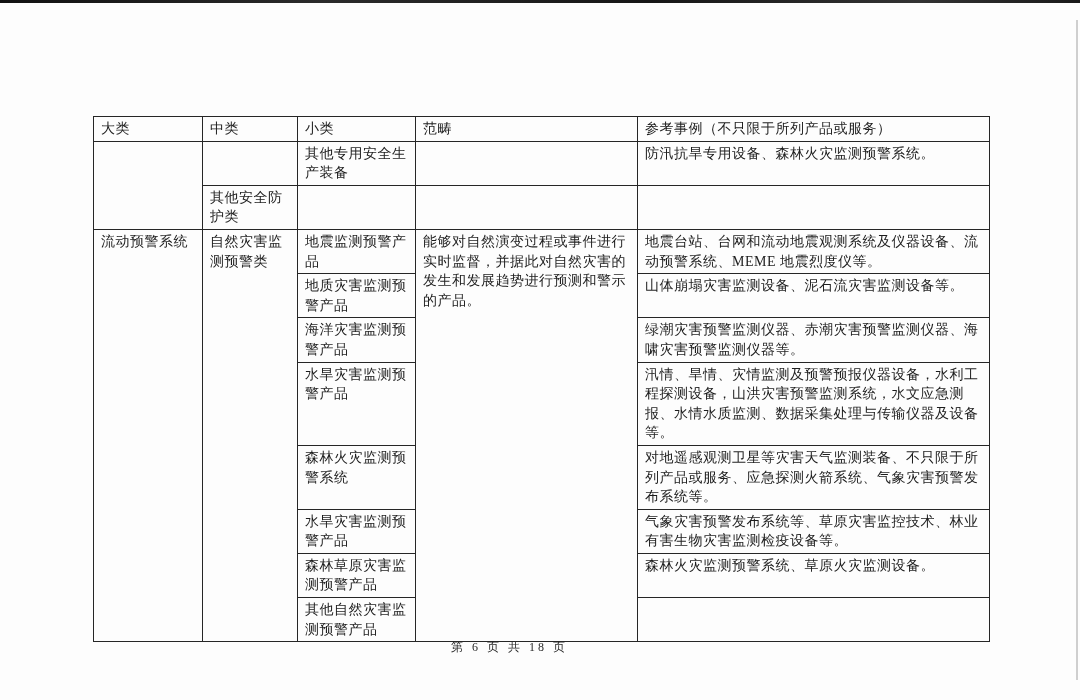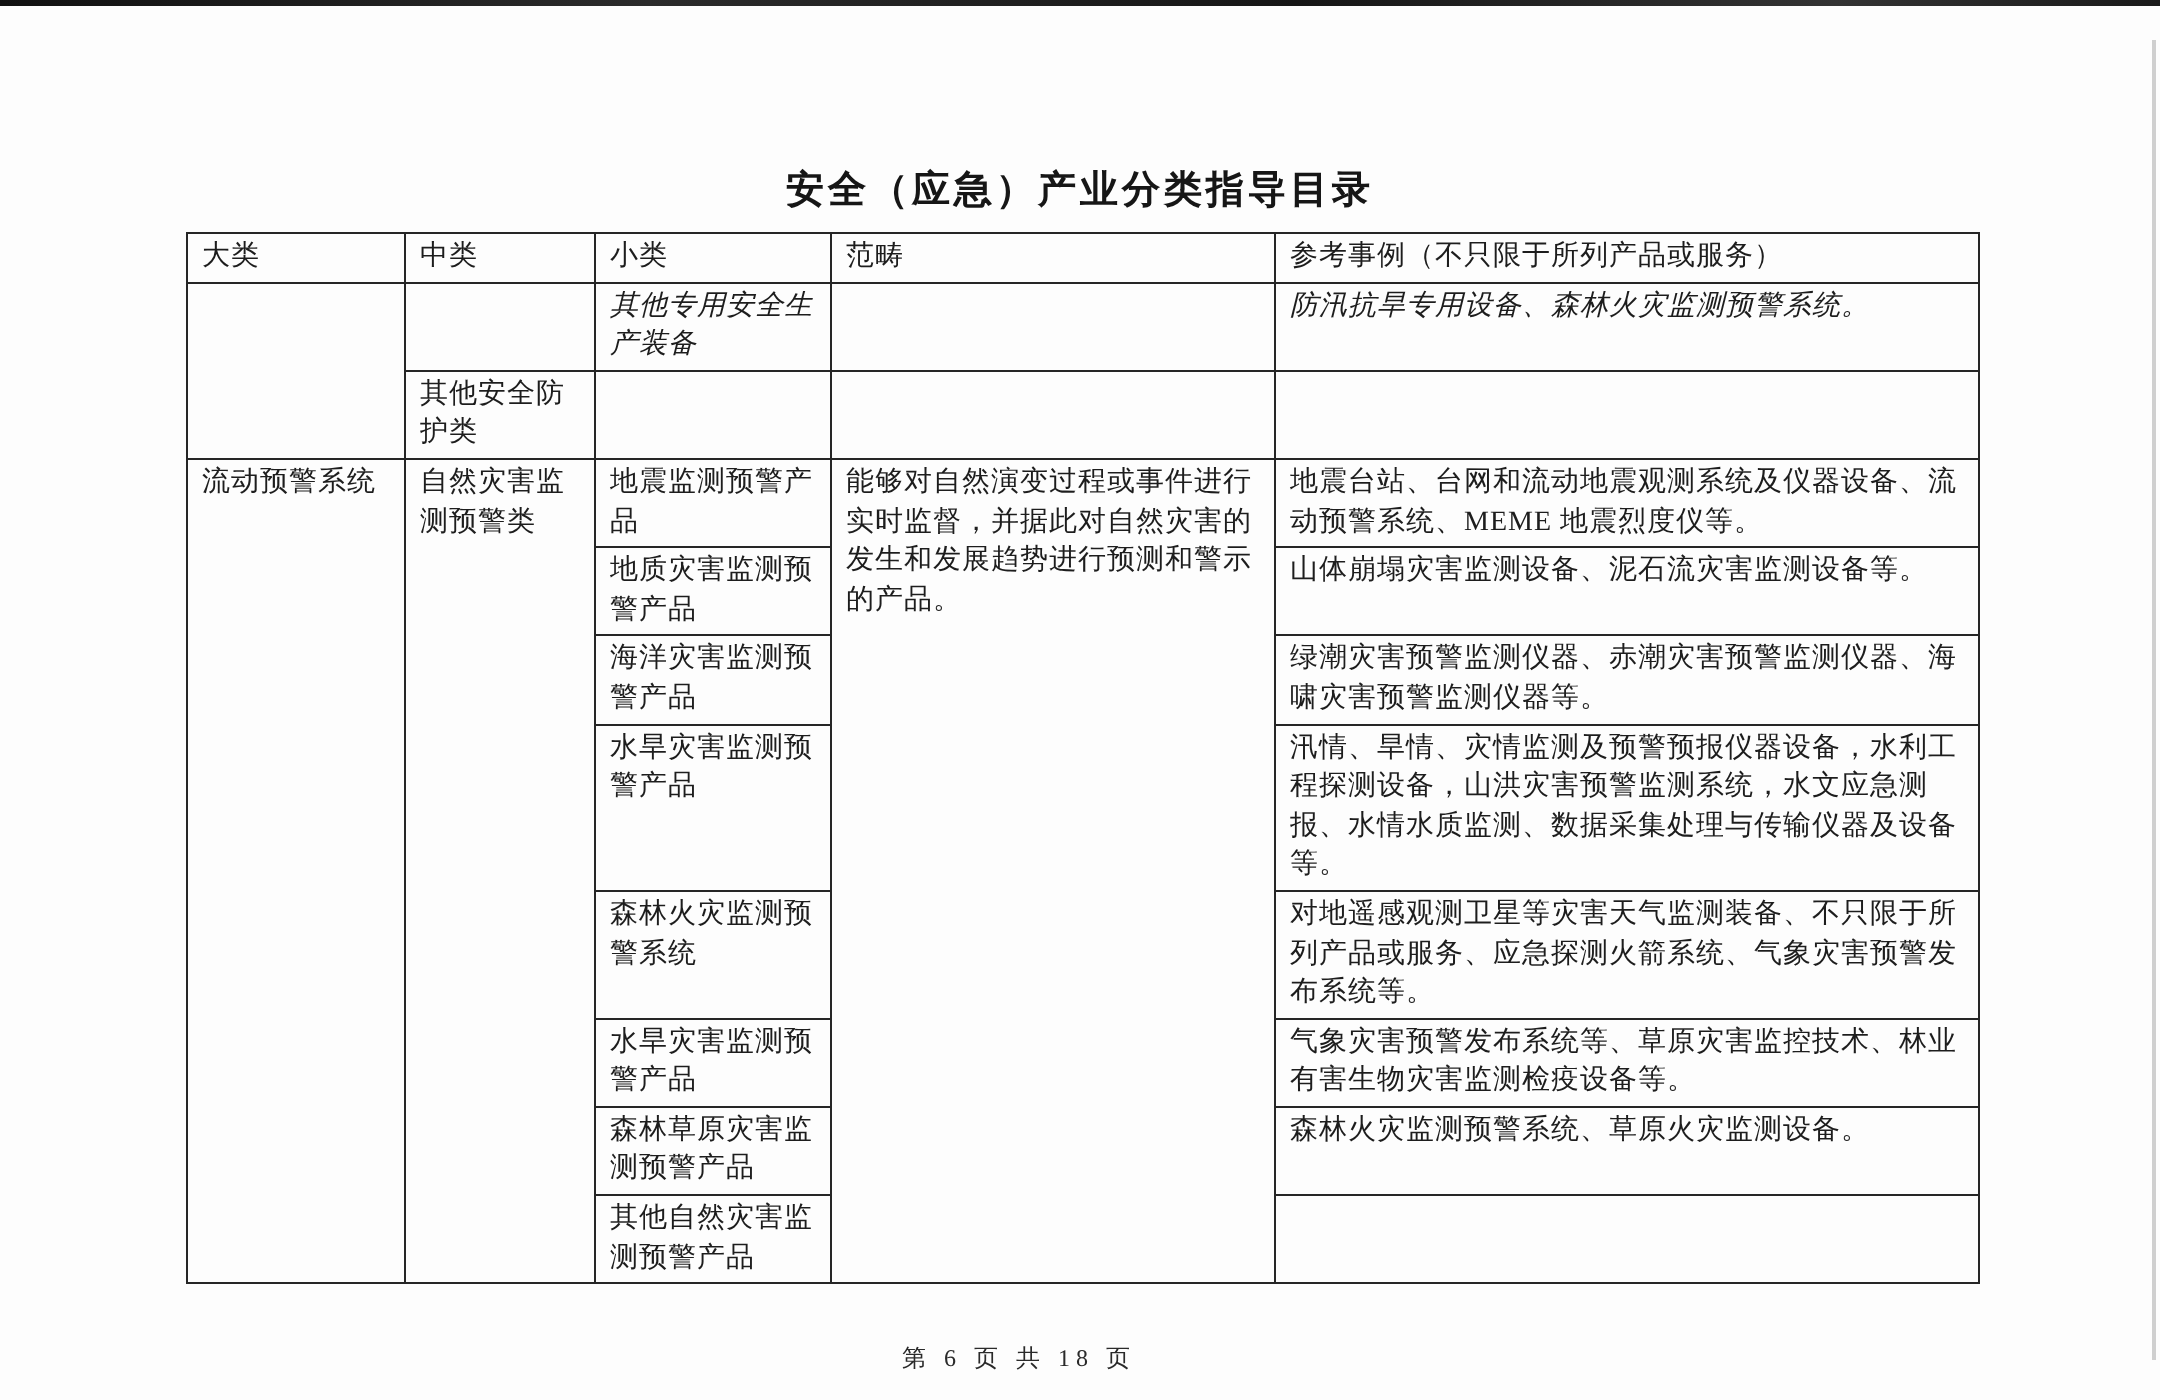--- a/index.html
+++ b/index.html
@@ -60,55 +60,54 @@
     letter-spacing: 1px;
   }
   td.scope {
     text-align: justify;
     text-justify: inter-character;
     letter-spacing: 0.8px;
   }
   td.examples { letter-spacing: 0.3px; }
   .page-footer {
     position: absolute;
-    top: 671px; left: 0;
+    top: 639px; left: 0;
     width: 1019px;
     text-align: center;
     font-size: 12px;
     letter-spacing: 3px;
     color: #2a2a2a;
   }
 </style>
 </head>
 <body>
 
 <div class="page">
   <div class="scan-top-edge"></div>
   <div class="scan-right-edge"></div>
 
-  <div class="doc-title">安全（应急）产业分类指导目录</div>
 
   <table class="classification">
     <colgroup>
       <col style="width:109px">
       <col style="width:95px">
       <col style="width:118px">
       <col style="width:222px">
       <col style="width:352px">
     </colgroup>
     <tbody>
       <tr style="height:24px;">
         <th class="hdr">大类</th>
         <th class="hdr">中类</th>
         <th class="hdr">小类</th>
         <th class="hdr">范畴</th>
         <th class="hdr">参考事例（不只限于所列产品或服务）</th>
       </tr>
 
-      <tr style="height:43px;font-style:italic;">
+      <tr style="height:43px;">
         <td rowspan="2"></td>
         <td class="middle"></td>
         <td class="minor">其他专用安全生产装备</td>
         <td class="scope"></td>
         <td class="examples">防汛抗旱专用设备、森林火灾监测预警系统。</td>
       </tr>
 
       <tr style="height:38px;">
         <td class="middle">其他安全防护类</td>
         <td class="minor"></td>

